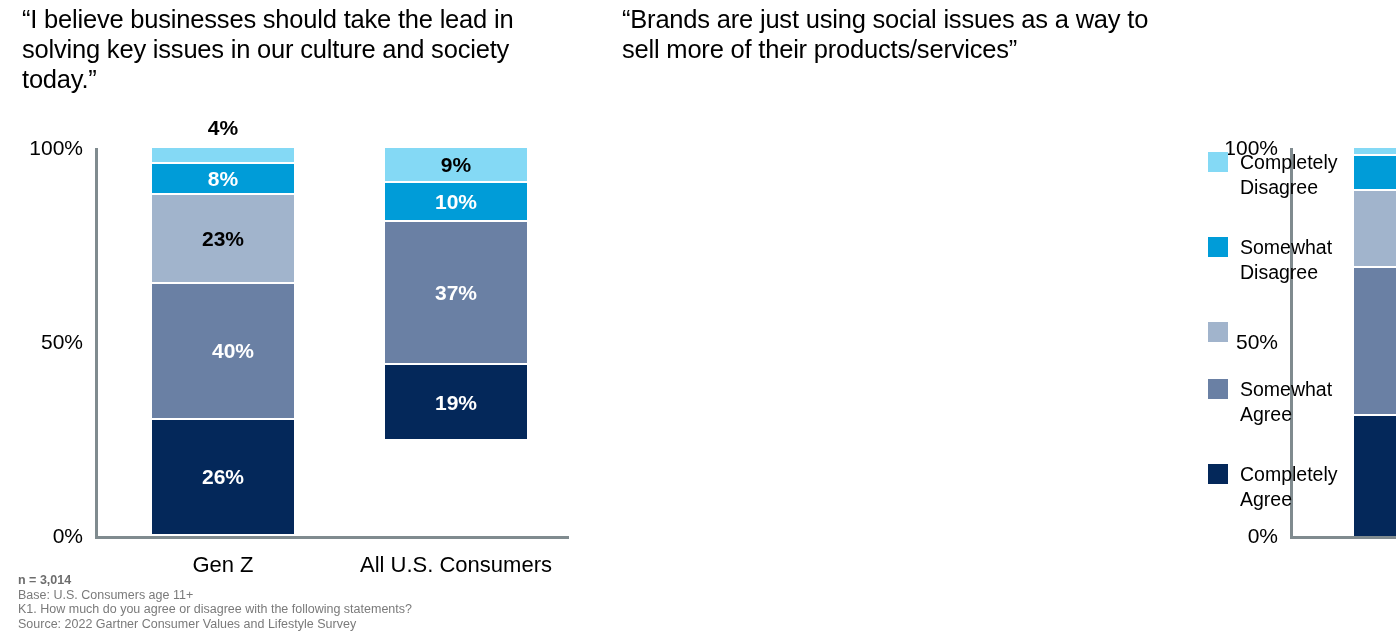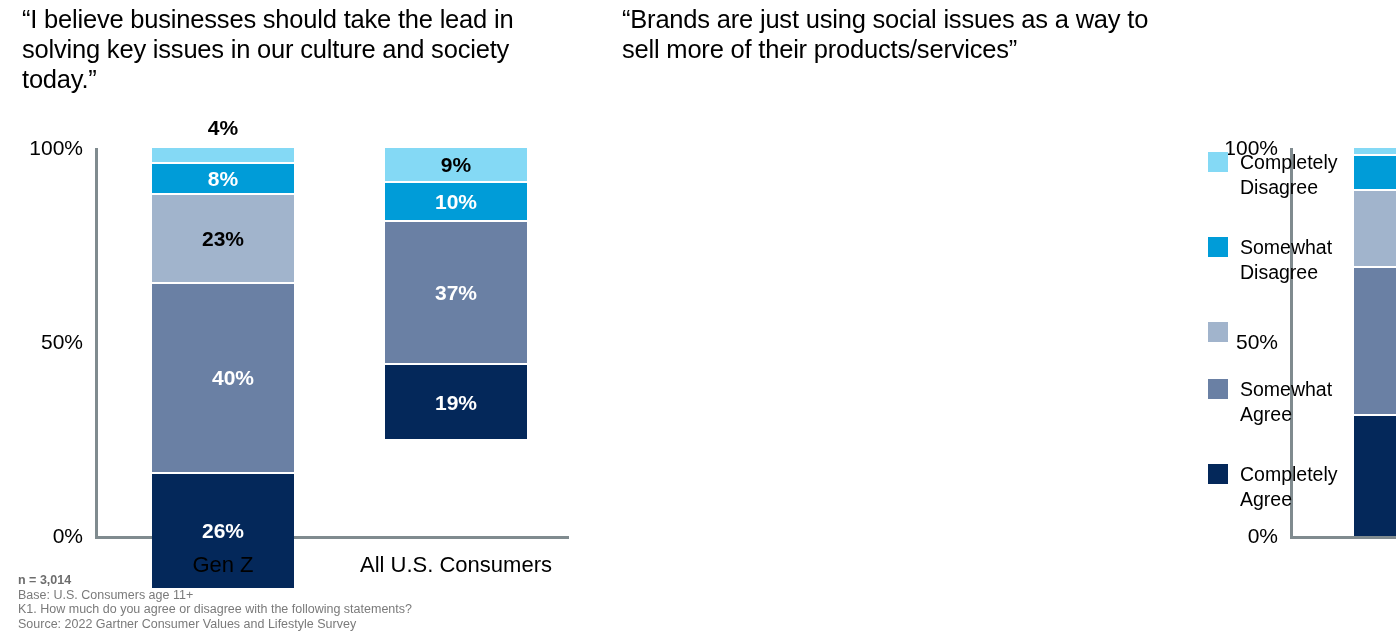--- a/index.html
+++ b/index.html
@@ -174,21 +174,21 @@
         <div class="axis-label" style="left: 28px; width: 55px; top: 331px;">50%</div>
         <div class="axis-label" style="left: 28px; width: 55px; top: 525px;">0%</div>
         <div class="bar" style="left: 152px; width: 142px; bottom: 44px; height: 388px;">
           <div class="seg" style="background: rgb(132, 217, 245); height: 15.52px;"></div>
           <div class="seg" style="background: rgb(0, 156, 216); height: 31.04px;">
             <span class="seg-label light">8%</span>
           </div>
           <div class="seg" style="background: rgb(161, 180, 204); height: 89.24px;">
             <span class="seg-label dark">23%</span>
           </div>
-          <div class="seg" style="background: rgb(106, 128, 164); height: 190px; padding-left: 20px;">
+          <div class="seg" style="background: rgb(106, 128, 164); height: 136px; padding-left: 20px;">
             <span class="seg-label light">40%</span>
           </div>
           <div class="seg" style="background: rgb(4, 40, 90); height: 114px;">
             <span class="seg-label light">26%</span>
           </div>
         </div>
         <div class="top-label" style="left: 152px; width: 142px; top: 117px;">4%</div>
         <div class="cat-label" style="left: 123px; width: 200px; top: 554px;">Gen Z</div>
         <div class="bar" style="left: 385px; width: 142px; bottom: 44px; height: 388px;">
           <div class="seg" style="background: rgb(132, 217, 245); height: 34.92px;">

